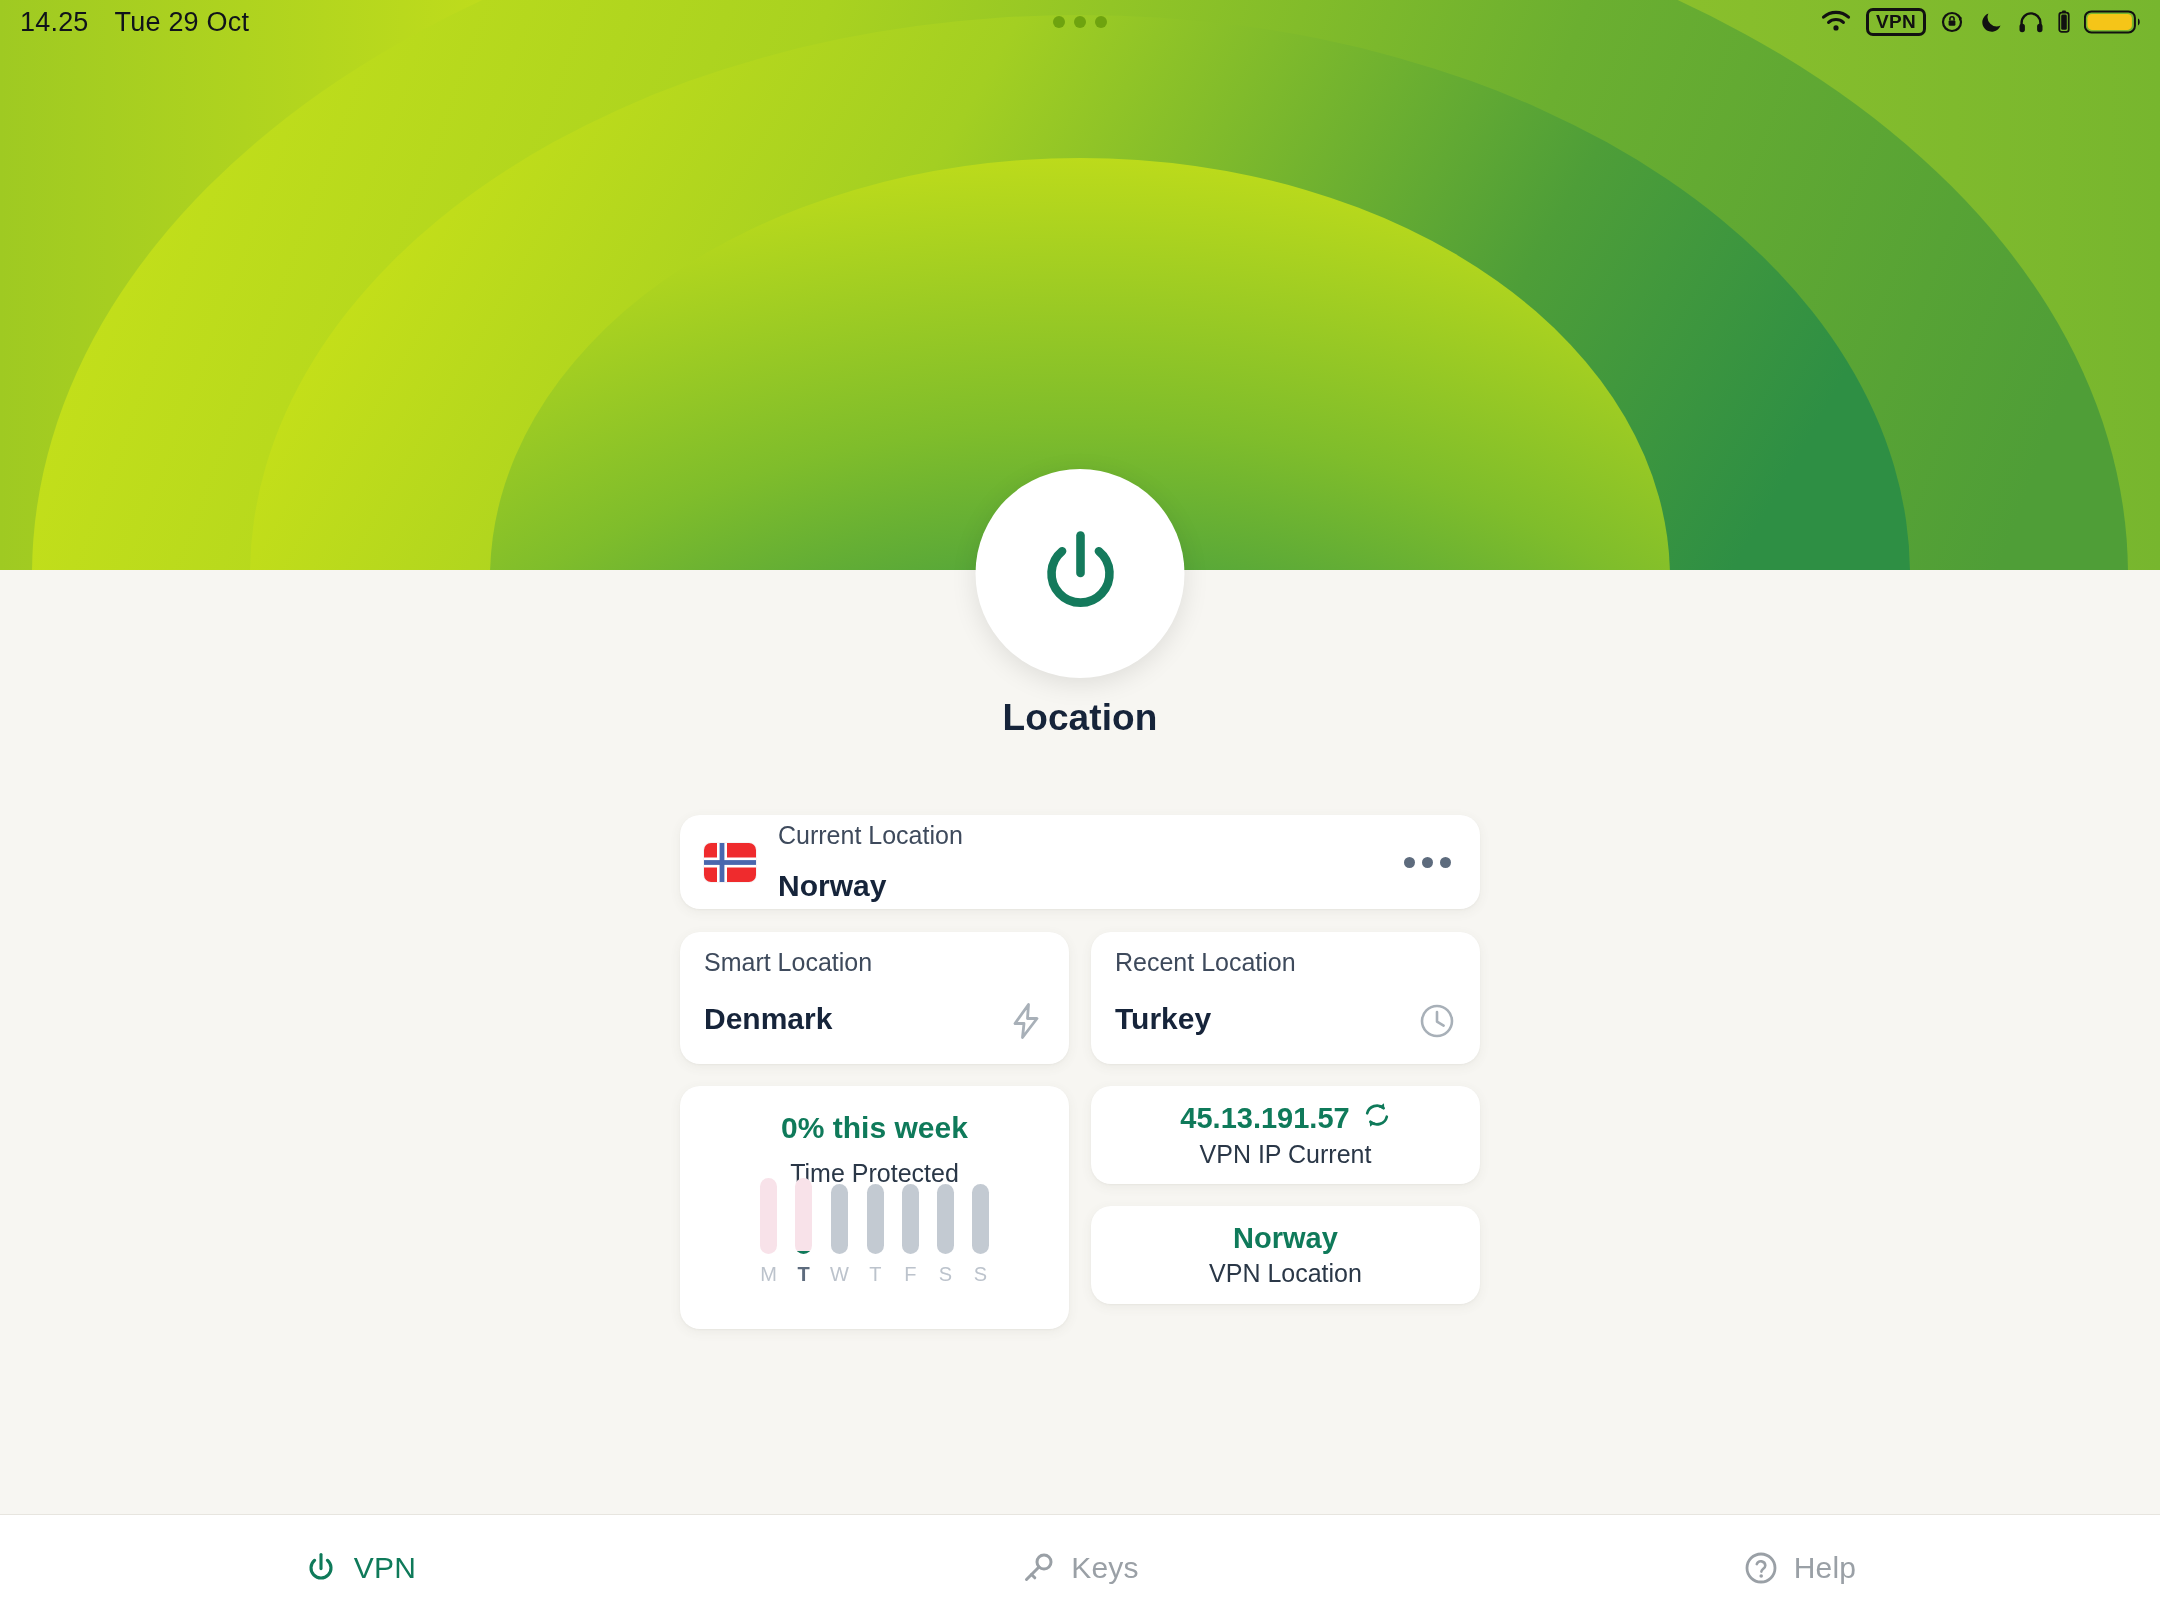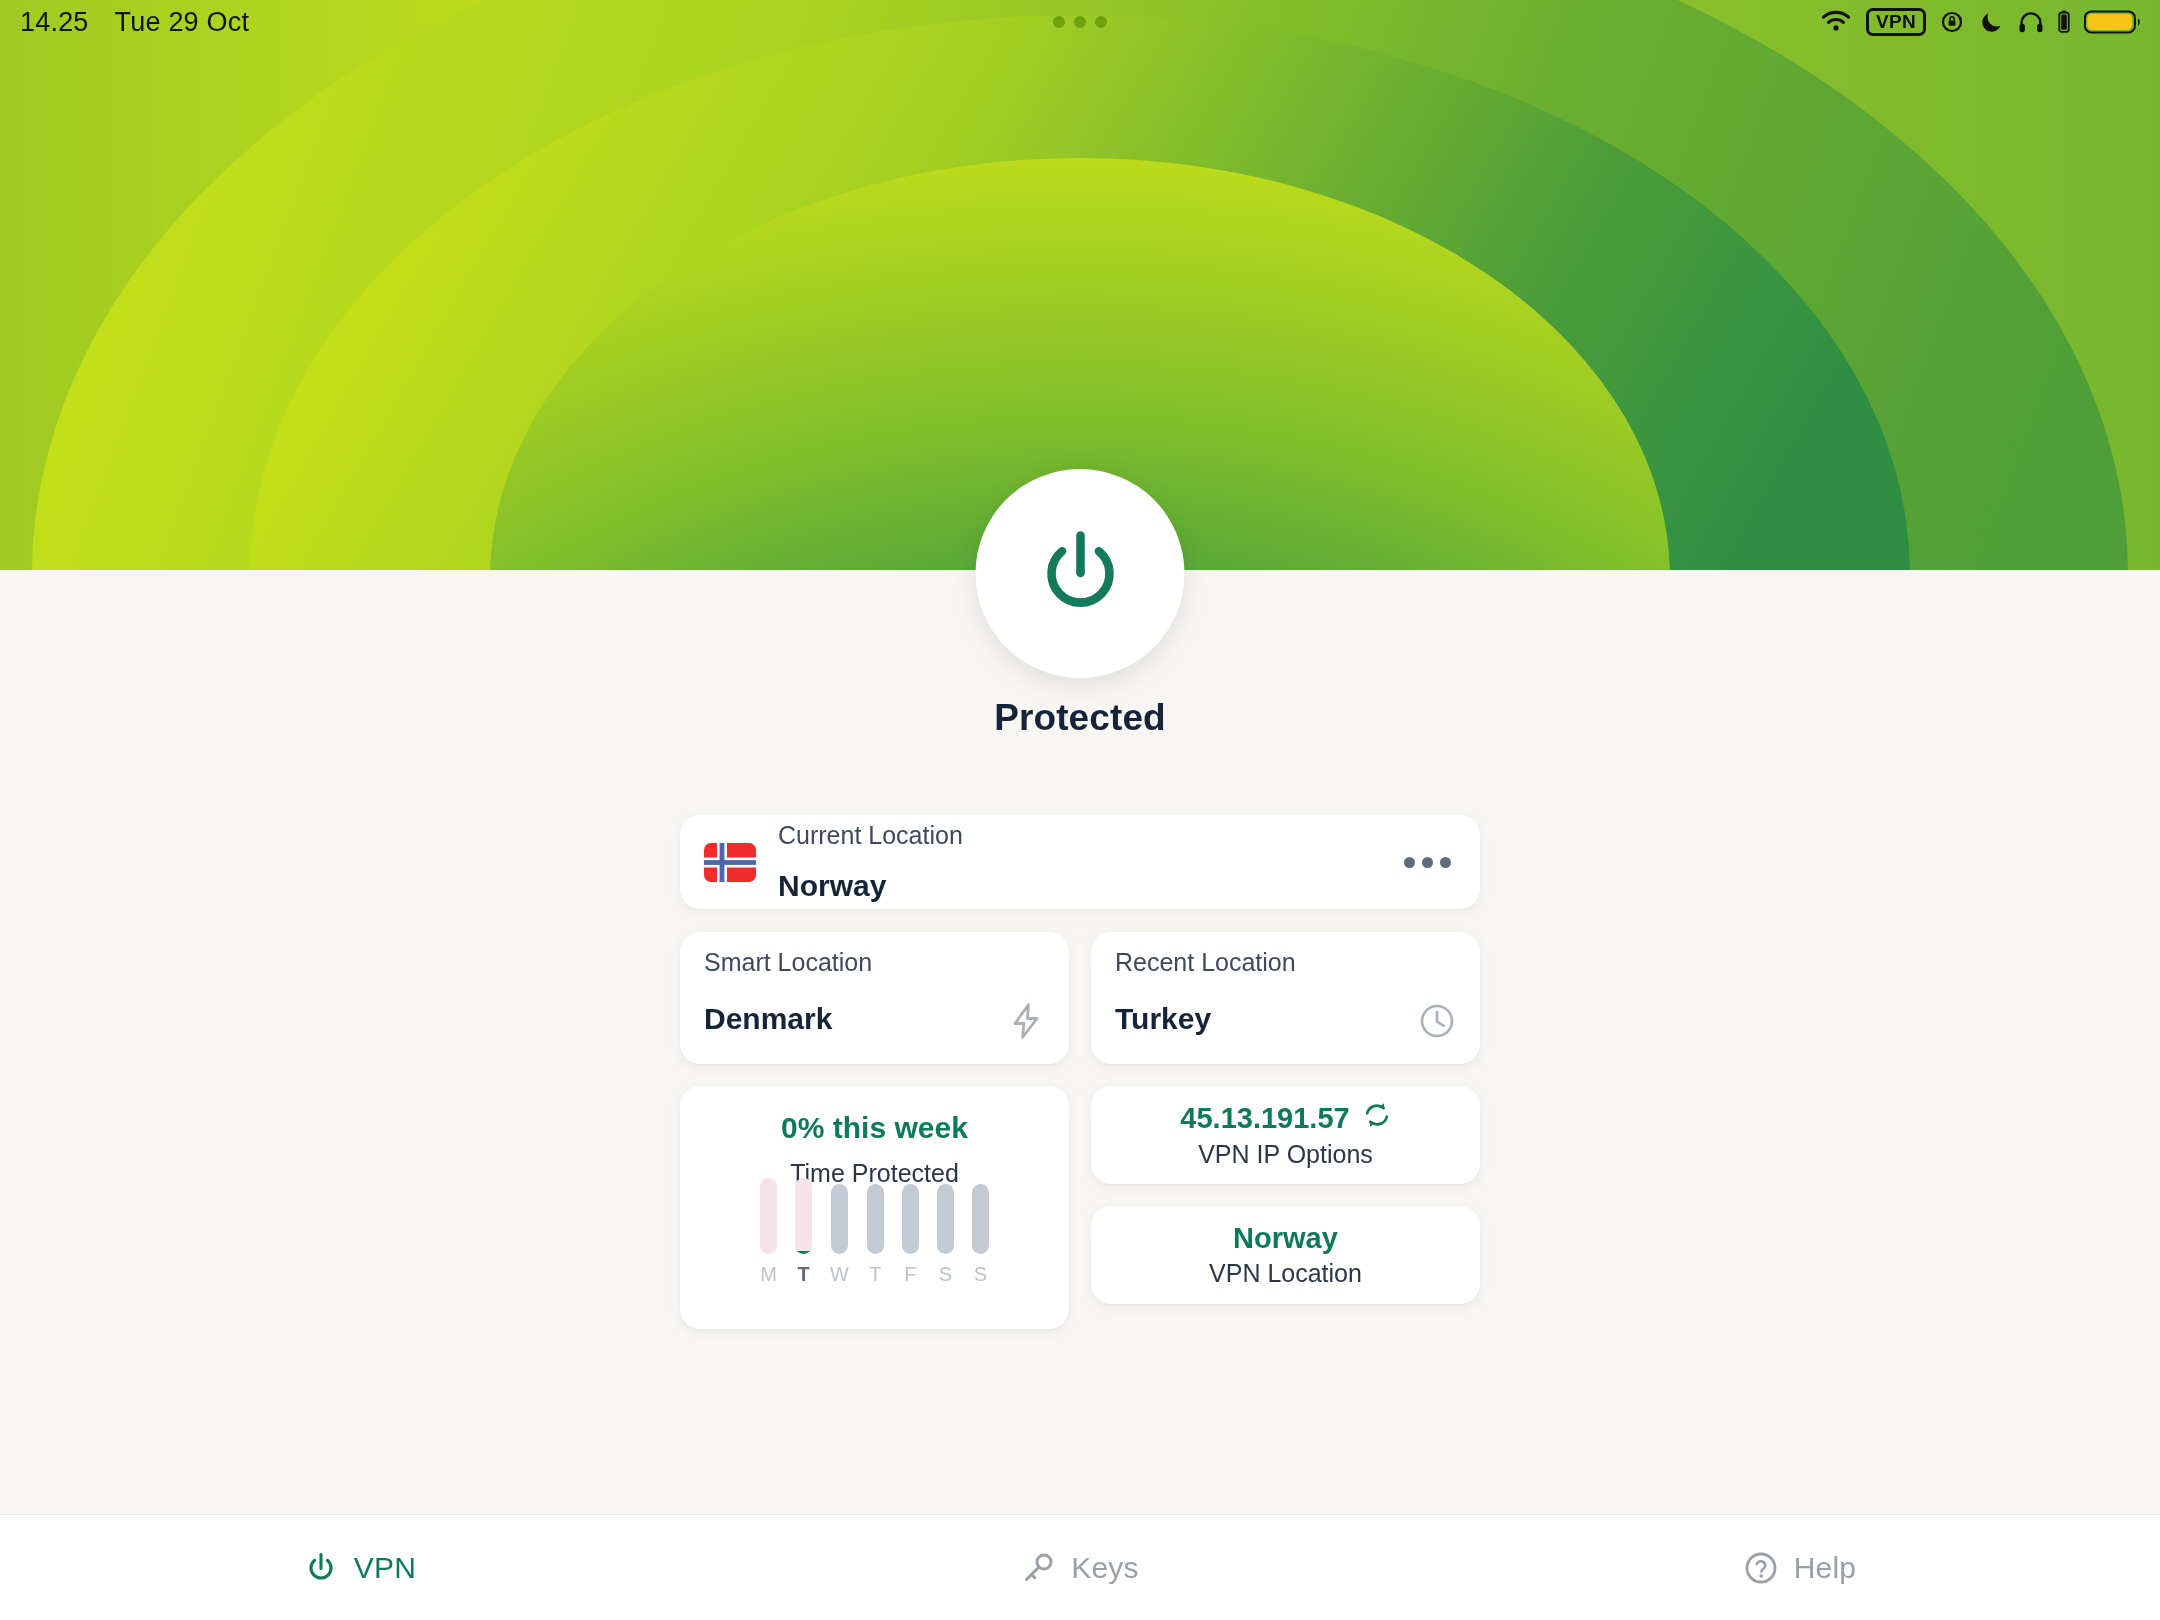--- a/index.html
+++ b/index.html
@@ -310,21 +310,21 @@
 
   <div class="power-wrap">
     <div class="power-btn">
       <svg width="104" height="104" viewBox="0 0 104 104">
         <path d="M33.6 29.2a29 29 0 1 0 36.8 0" stroke="#147A5C" stroke-width="8.6" fill="none" stroke-linecap="round"></path>
         <line x1="52" y1="13.5" x2="52" y2="51" stroke="#147A5C" stroke-width="8.6" stroke-linecap="round"></line>
       </svg>
     </div>
   </div>
 
-  <div class="status-label">Protected</div>
+  <div class="status-label">Location</div>
 
   <div class="stack">
 
     <div class="card cur-loc">
       <div class="flag">
         <svg width="52" height="39" viewBox="0 0 52 39" preserveAspectRatio="none">
           <rect width="52" height="39" fill="#EF2B2D"></rect>
           <rect x="13" y="0" width="10" height="39" fill="#ffffff"></rect>
           <rect x="0" y="14.5" width="52" height="10" fill="#ffffff"></rect>
           <rect x="15.6" y="0" width="4.8" height="39" fill="#4A67AE"></rect>
@@ -409,21 +409,21 @@
             <span>45.13.191.57</span>
             <span>
               <svg width="28" height="28" viewBox="0 0 28 28">
                 <path d="M4.2 12.3a10 10 0 0 1 16.4-5.1" stroke="#0F7A5A" stroke-width="2.7" fill="none" stroke-linecap="round"></path>
                 <path d="M23.8 15.7a10 10 0 0 1-16.4 5.1" stroke="#0F7A5A" stroke-width="2.7" fill="none" stroke-linecap="round"></path>
                 <path d="M20.9 2.3 L21.4 8 L15.8 6.6 z" fill="#0F7A5A"></path>
                 <path d="M7.1 25.7 L6.6 20 L12.2 21.4 z" fill="#0F7A5A"></path>
               </svg>
             </span>
           </div>
-          <div class="info-sub">VPN IP Options</div>
+          <div class="info-sub">VPN IP Current</div>
         </div>
 
         <div class="card info-card">
           <div class="info-main">
             <span>Norway</span>
           </div>
           <div class="info-sub">VPN Location</div>
         </div>
       </div>
 

